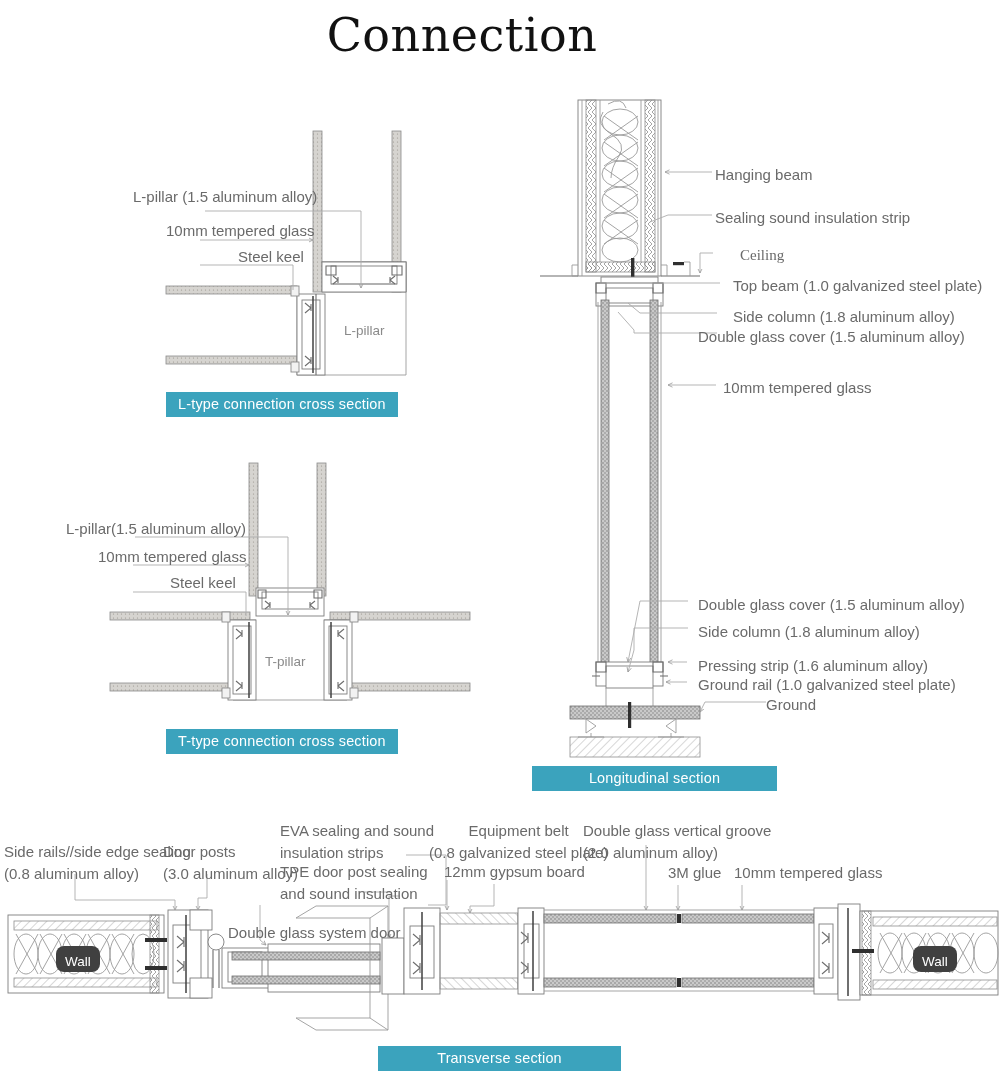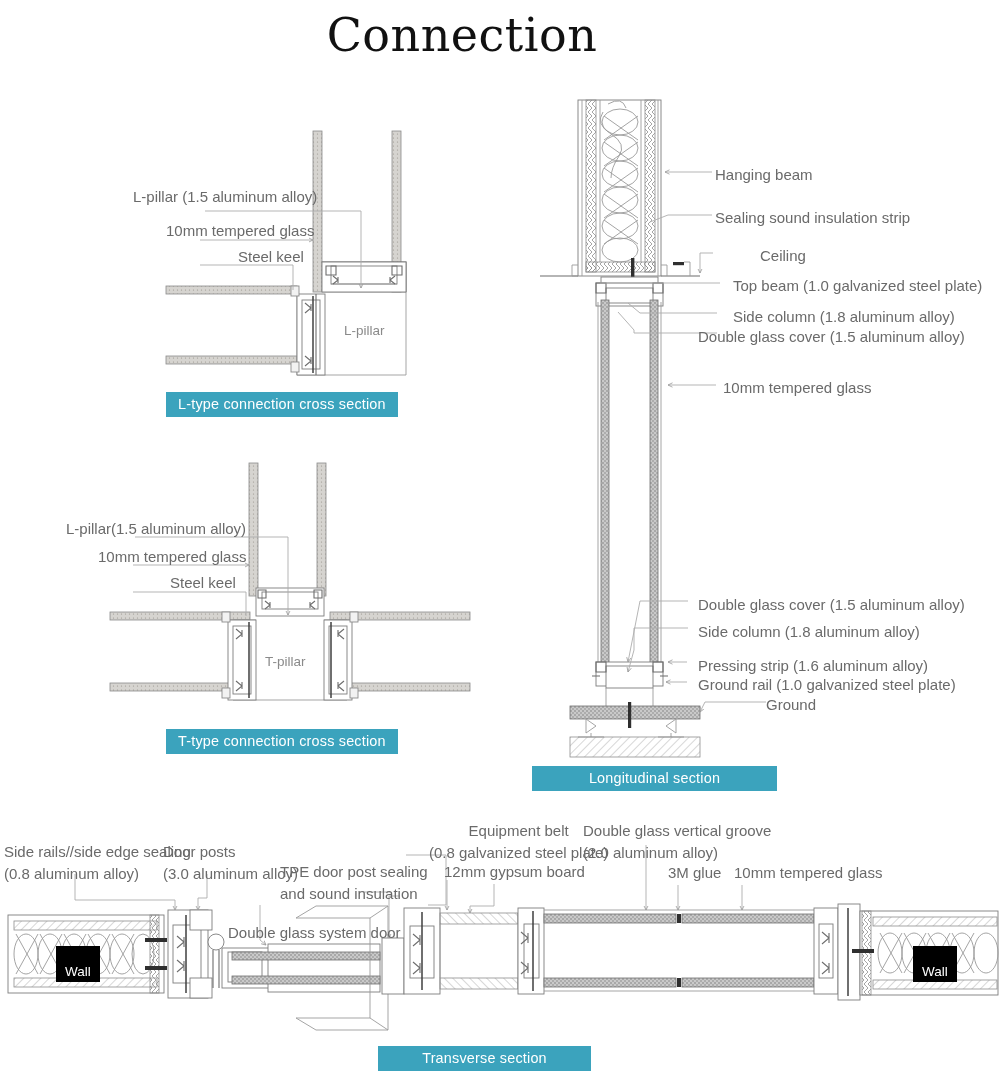--- a/index.html
+++ b/index.html
@@ -40,25 +40,26 @@
     background: #3ba3bd;
     color: #ffffff;
     font-size: 14.4px;
     font-family: "Liberation Sans", sans-serif;
     padding: 4px 12px 5px 12px;
     white-space: nowrap;
     letter-spacing: 0.2px;
   }
   .wallchip {
     position: absolute;
-    background: #000000;
+    background: #404040;
     color: #ffffff;
     font-size: 13.5px;
-    padding: 18px 9px 3px 9px;
+    padding: 8px 9px 3px 9px;
     white-space: nowrap;
+    border-radius: 8px;
   }
   svg { position: absolute; top: 0; left: 0; overflow: visible; }
   .ln  { stroke: #9b9b9b; stroke-width: 0.9; fill: none; }
   .ln2 { stroke: #6d6d6d; stroke-width: 1.1; fill: none; }
   .ln3 { stroke: #3f3f3f; stroke-width: 1.5; fill: none; }
   .lead{ stroke: #adadad; stroke-width: 0.9; fill: none; }
   .fillL { fill: #f2f2f2; stroke: #8c8c8c; stroke-width: 0.9; }
   .fillW { fill: #ffffff; stroke: #7d7d7d; stroke-width: 0.9; }
   .fillD { fill: #2f2f2f; stroke: none; }
 </style>
@@ -366,47 +367,49 @@
   <div class="cap" style="left:166px; top:392px;">L-type connection cross section</div>
 
   <div class="lbl" style="left:66px; top:518px;">L-pillar(1.5 aluminum alloy)</div>
   <div class="lbl" style="left:98px; top:546px;">10mm tempered glass</div>
   <div class="lbl" style="left:170px; top:572px;">Steel keel</div>
   <div class="lbl inner" style="left:265px; top:652px;">T-pillar</div>
   <div class="cap" style="left:166px; top:729px;">T-type connection cross section</div>
 
   <div class="lbl" style="left:715px; top:164px;">Hanging beam</div>
   <div class="lbl" style="left:715px; top:207px;">Sealing sound insulation strip</div>
-  <div class="lbl" style="left:760px; top:245px;">Ceiling</div>
+  <div class="lbl" style="left:740px; top:245px;font-family:Liberation Serif, serif;">Ceiling</div>
   <div class="lbl" style="left:733px; top:275px;">Top beam (1.0 galvanized steel plate)</div>
   <div class="lbl" style="left:733px; top:306px;">Side column (1.8 aluminum alloy)</div>
   <div class="lbl" style="left:698px; top:326px;">Double glass cover (1.5 aluminum alloy)</div>
   <div class="lbl" style="left:723px; top:377px;">10mm tempered glass</div>
 
   <div class="lbl" style="left:698px; top:594px;">Double glass cover (1.5 aluminum alloy)</div>
   <div class="lbl" style="left:698px; top:621px;">Side column (1.8 aluminum alloy)</div>
   <div class="lbl" style="left:698px; top:655px;">Pressing strip (1.6 aluminum alloy)</div>
   <div class="lbl" style="left:698px; top:674px;">Ground rail (1.0 galvanized steel plate)</div>
   <div class="lbl" style="left:766px; top:694px;">Ground</div>
 
   <div class="cap" style="left:532px; top:766px; width:245px; text-align:center;">Longitudinal section</div>
 
   <div class="lbl" style="left:4px; top:841px;">Side rails//side edge sealing
 (0.8 aluminum alloy)</div>
   <div class="lbl" style="left:163px; top:841px;">Door posts
 (3.0 aluminum alloy)</div>
+  <div class="lbl" style="left:280px; top:820px;">EVA sealing and sound
+insulation strips</div>
   <div class="lbl" style="left:280px; top:861px;">TPE door post sealing
 and sound insulation</div>
   <div class="lbl" style="left:228px; top:922px;">Double glass system door</div>
   <div class="lbl" style="left:429px; top:820px;text-align:center;">Equipment belt
 (0.8 galvanized steel plate)</div>
   <div class="lbl" style="left:444px; top:861px;">12mm gypsum board</div>
   <div class="lbl" style="left:583px; top:820px;">Double glass vertical groove
 (2.0 aluminum alloy)</div>
   <div class="lbl" style="left:668px; top:862px;">3M glue</div>
   <div class="lbl" style="left:734px; top:862px;">10mm tempered glass</div>
 
   <div class="wallchip" style="left:56px; top:946px;">Wall</div>
   <div class="wallchip" style="left:913px; top:946px;">Wall</div>
 
-  <div class="cap" style="left:378px; top:1046px; width:213px; text-align:center;">Transverse section</div>
+  <div class="cap" style="left:378px; top:1046px; width:243px; text-align:center;">Transverse section</div>
 
 </div>
 
 </body></html>

